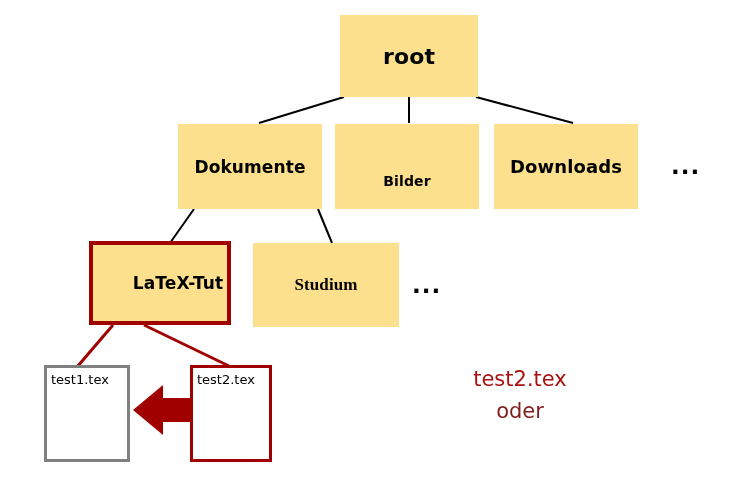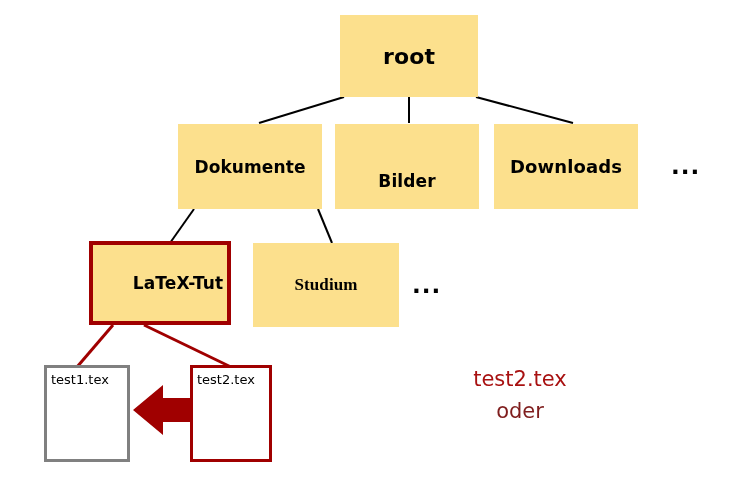--- a/index.html
+++ b/index.html
@@ -121,21 +121,21 @@
 
   <div class="node folder" style="left:340px; top:15px; width:138px; height:82px;">
     <span class="label" style="font-size:22px;">root</span>
   </div>
 
   <div class="node folder" style="left:178px; top:124px; width:144px; height:85px;">
     <span class="label" style="font-size:17px;">Dokumente</span>
   </div>
 
   <div class="node folder" style="left:335px; top:124px; width:144px; height:85px;">
-    <span class="label" style="font-size:17px;margin-top:29px;">Bilder</span>
+    <span class="label" style="font-size:14px;margin-top:29px;">Bilder</span>
   </div>
 
   <div class="node folder" style="left:494px; top:124px; width:144px; height:85px;">
     <span class="label" style="font-size:18px;">Downloads</span>
   </div>
 
   <div class="ellipsis" style="left:671px; top:155px;">...</div>
 
   <div class="node folder highlight" style="left:89px; top:241px; width:142px; height:84px;">
     <span class="label" style="font-size:17px;margin-left:36px;">LaTeX-Tut</span>

